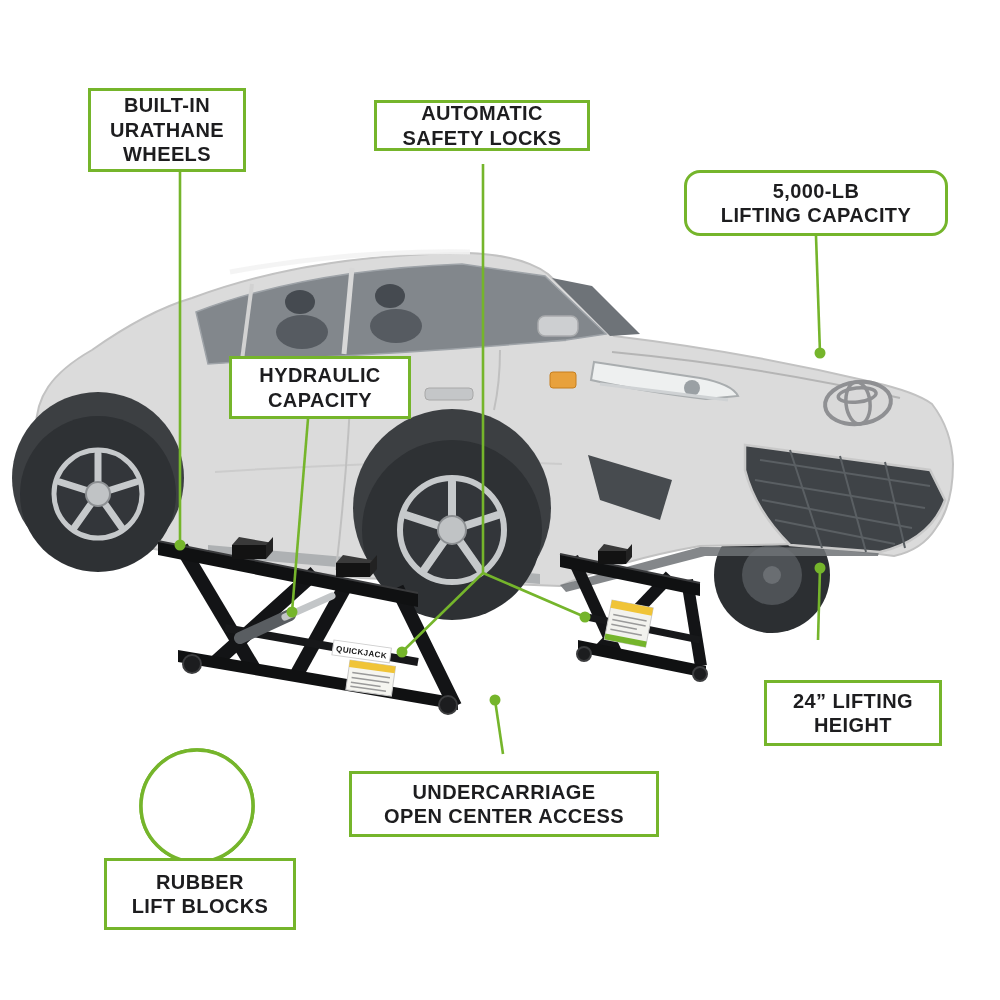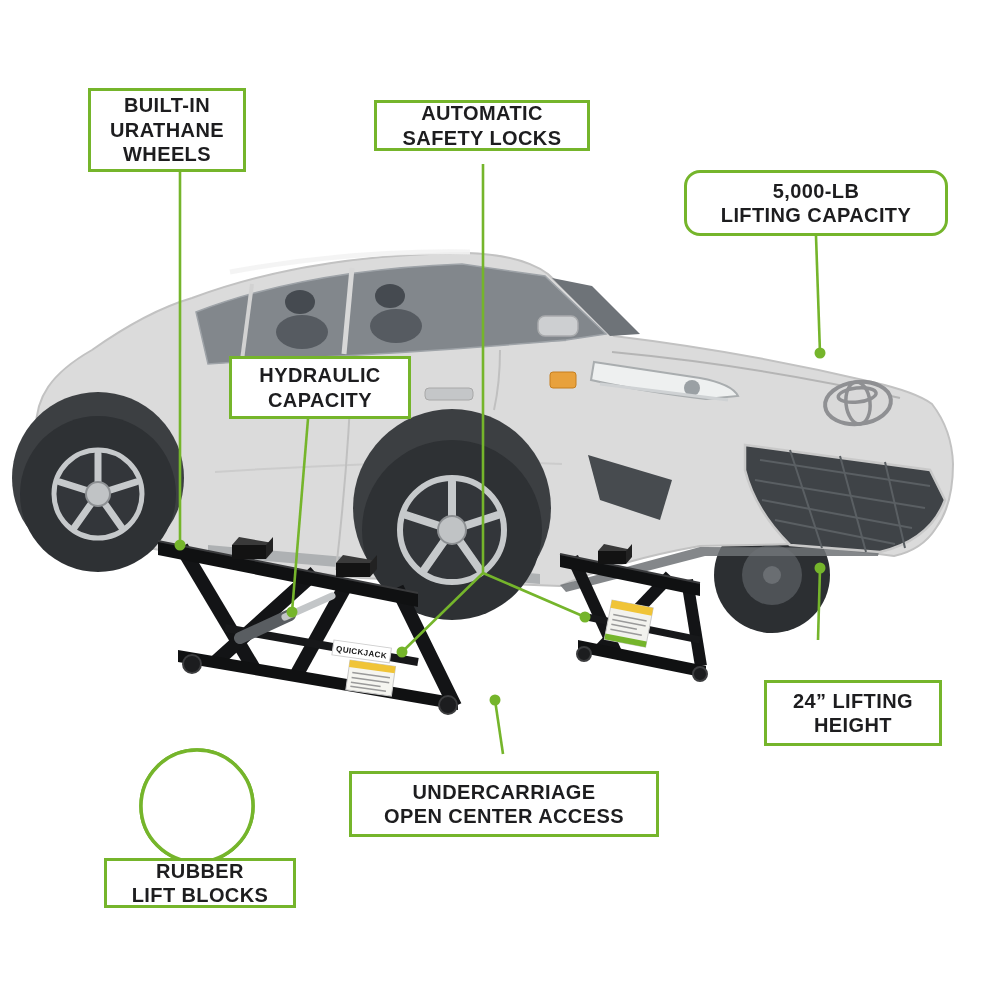--- a/index.html
+++ b/index.html
@@ -274,18 +274,18 @@
   <div class="callout" style="left:764px; top:640px; width:178px; height:66px;margin-top:40px;">
     <span>24” LIFTING
 HEIGHT</span>
   </div>
 
   <div class="callout" style="left:349px; top:754px; width:310px; height:66px;margin-top:17px;">
     <span>UNDERCARRIAGE
 OPEN CENTER ACCESS</span>
   </div>
 
-  <div class="callout" style="left:104px; top:858px; width:192px; height:50px;">
+  <div class="callout" style="left:104px; top:858px; width:192px; height:72px;">
     <span>RUBBER
 LIFT BLOCKS</span>
   </div>
 
 </div>
 
 </body></html>

